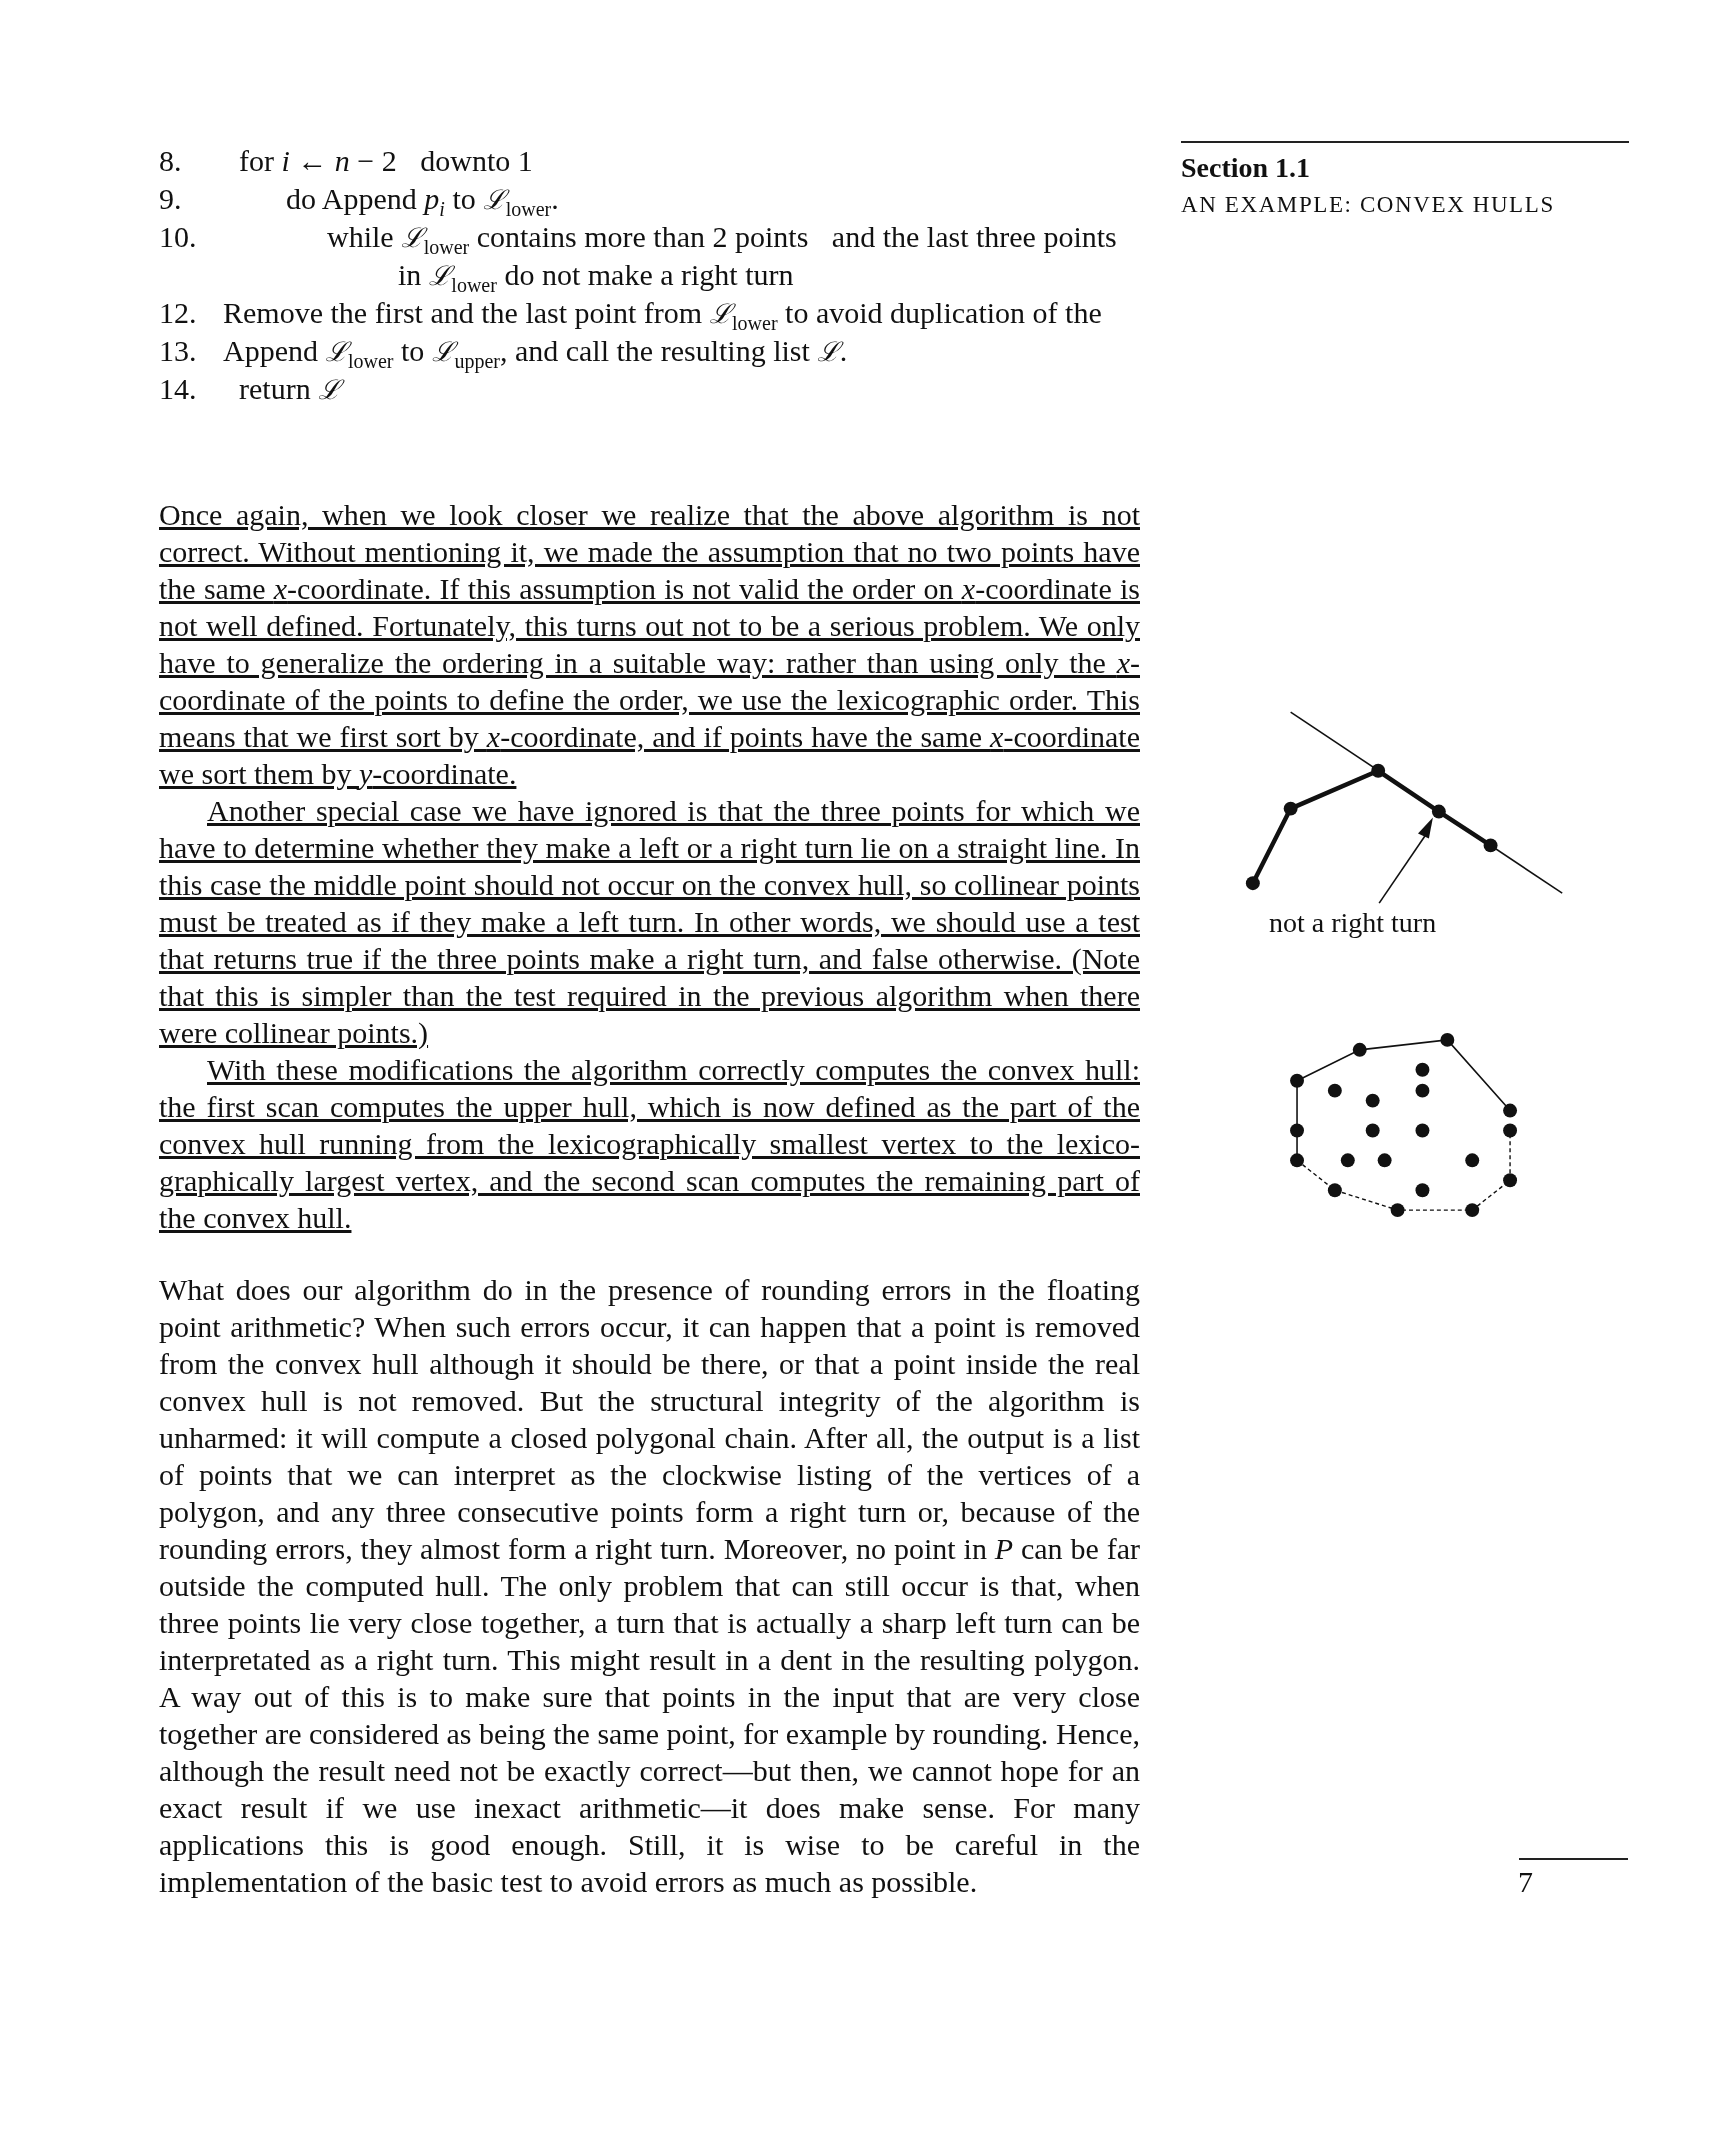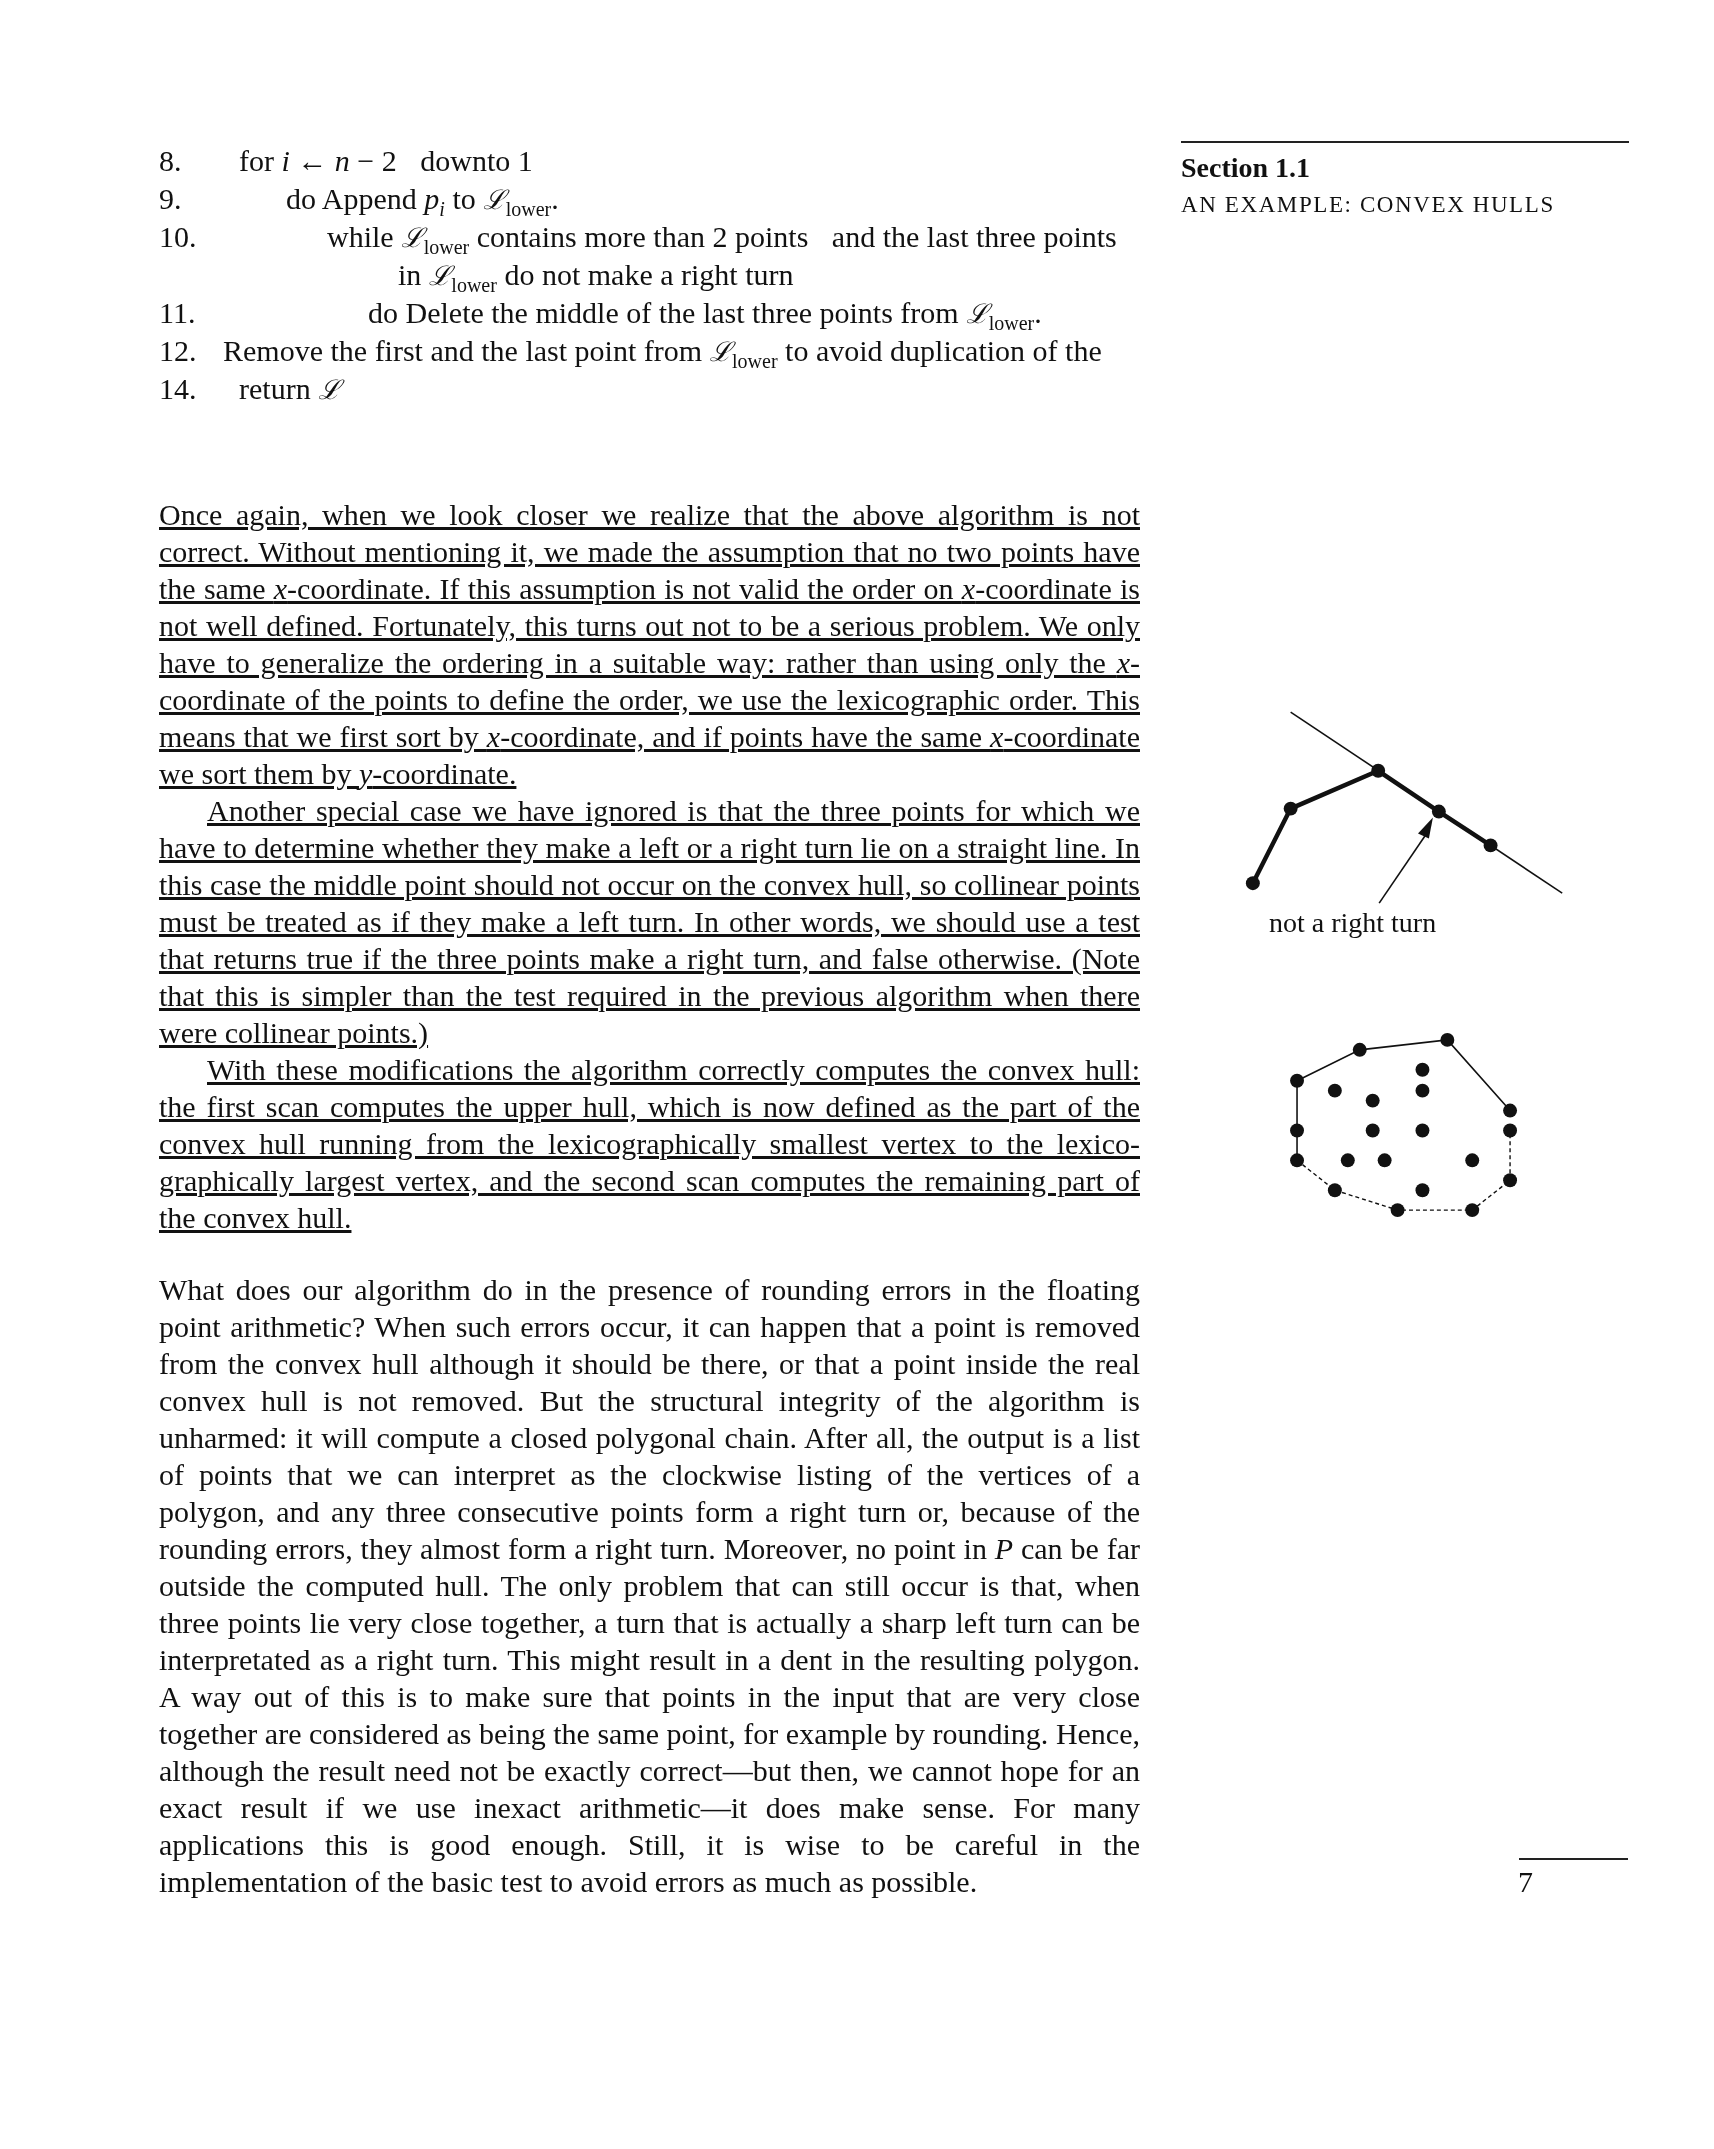--- a/index.html
+++ b/index.html
@@ -61,29 +61,29 @@
         <b>while</b>
         <span class="cal">ℒ</span><sub>lower</sub><span> contains more than 2 points </span><b>and</b><span> the last three points</span>
       </span>
     </div>
     <div class="aline">
       <span class="atext" style="left:239px">
         <span>in </span><span class="cal">ℒ</span><sub>lower</sub><span> do not make a right turn</span>
       </span>
     </div>
     <div class="aline">
-      <span class="anum">11.</span>
-      <span class="atext" style="left:193px">
-        <b>do</b><span> Delete the middle of the last three points from </span><span class="cal">ℒ</span><sub>lower</sub><span>.</span>
+      <span class="anum">12.</span>
+      <span class="atext" style="left:64px">
+        <span>Remove the first and the last point from </span><span class="cal">ℒ</span><sub>lower</sub><span> to avoid duplication of the</span>
       </span>
     </div>
     <div class="aline">
-      <span class="anum">12.</span>
+      <span class="anum">13.</span>
       <span class="atext" style="left:64px">
-        <span>Remove the first and the last point from </span><span class="cal">ℒ</span><sub>lower</sub><span> to avoid duplication of the</span>
+        <span>Append </span><span class="cal">ℒ</span><sub>lower</sub><span> to </span><span class="cal">ℒ</span><sub>upper</sub><span>, and call the resulting list </span><span class="cal">ℒ</span><span>.</span>
       </span>
     </div>
     <div class="aline">
       <span class="anum">14.</span>
       <span class="atext" style="left:64px">
         <b>return</b><span> </span><span class="cal">ℒ</span>
       </span>
     </div>
   </div>
 

